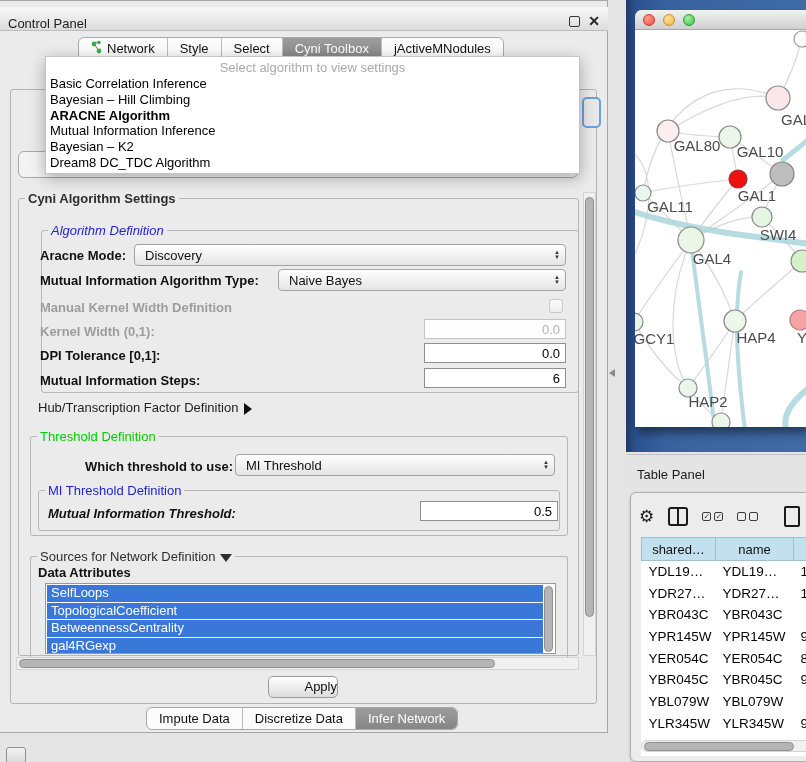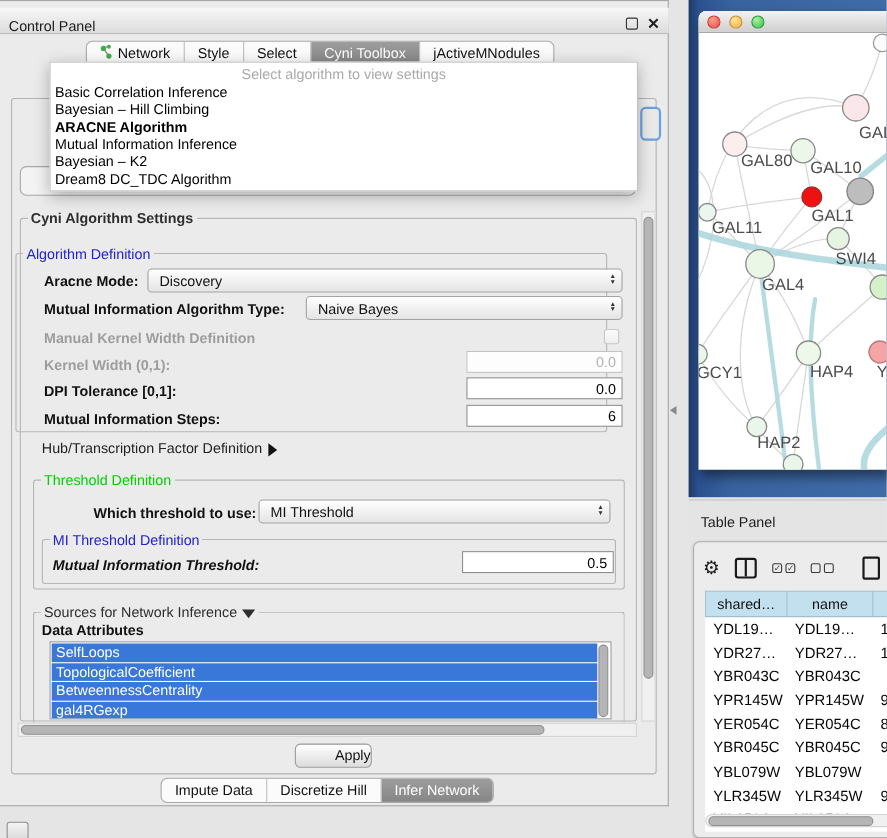--- a/index.html
+++ b/index.html
@@ -182,21 +182,21 @@
         <div class="algo-item">Mutual Information Inference</div>
         <div class="algo-item">Bayesian – K2</div>
         <div class="algo-item">Dream8 DC_TDC Algorithm</div>
       </div>
   </div>
 
   <fieldset style="left:18px; top:190px; width:561px; height:465px;font-weight:bold;">
     <legend class="lg-black">Cyni Algorithm Settings</legend>
   </fieldset>
 
-  <fieldset style="left:14px; top:222px; width:538px; height:170px;">
+  <fieldset style="left:41px; top:222px; width:538px; height:170px;font-style:italic;">
     <legend class="lg-blue">Algorithm Definition</legend>
   </fieldset>
 
   <div class="form-label" style="left:40px; top:247px;">Aracne Mode:</div>
   <div class="combo" style="left:134px; top:243px; width:432px;">
     <span class="combo-text">Discovery</span>
     <span class="combo-arrows">
         <span>▲</span>
         <span>▼</span>
       </span>
@@ -240,21 +240,21 @@
       </span>
   </div>
 
   <fieldset style="left:38px; top:482px; width:522px; height:48px;">
     <legend class="lg-blue">MI Threshold Definition</legend>
   </fieldset>
   <div class="form-label" style="left:48px; top:505px;font-style:italic;">Mutual Information Threshold:</div>
   <input class="num-input" style="left: 420px; top: 500px; width: 138px;" readonly="" value="0.5">
 
   <fieldset style="left:30px; top:548px; width:538px; height:120px; border-bottom:none; border-radius:3px 3px 0 0;">
-    <legend class="lg-black"><span>Sources for Network Inference</span><span class="tri-down"></span></legend>
+    <legend class="lg-black"><span>Sources for Network Definition</span><span class="tri-down"></span></legend>
   </fieldset>
   <div class="form-label" style="left:38px; top:564px;">Data Attributes</div>
   <div class="abs" id="attr-list">
     <div id="attr-items">
         <div class="attr-item">SelfLoops</div>
         <div class="attr-item">TopologicalCoefficient</div>
         <div class="attr-item">BetweennessCentrality</div>
         <div class="attr-item">gal4RGexp</div>
       </div>
     <div id="attr-scrollbar"></div>
@@ -267,21 +267,21 @@
     <div class="h-thumb" style="left:2px; width:476px;"></div>
   </div>
 
   <div class="abs" id="apply-btn">Apply</div>
 
   <div class="abs seg-bar" id="bottom-tabs">
       <div class="seg">
         <span>Impute Data</span>
       </div>
       <div class="seg">
-        <span>Discretize Hill</span>
+        <span>Discretize Data</span>
       </div>
       <div class="seg selected">
         <span>Infer Network</span>
       </div>
     </div>
 </div>
 
 <div class="abs" id="mini-icon"></div>
 <div class="abs" id="splitter-arrow"></div>
 

